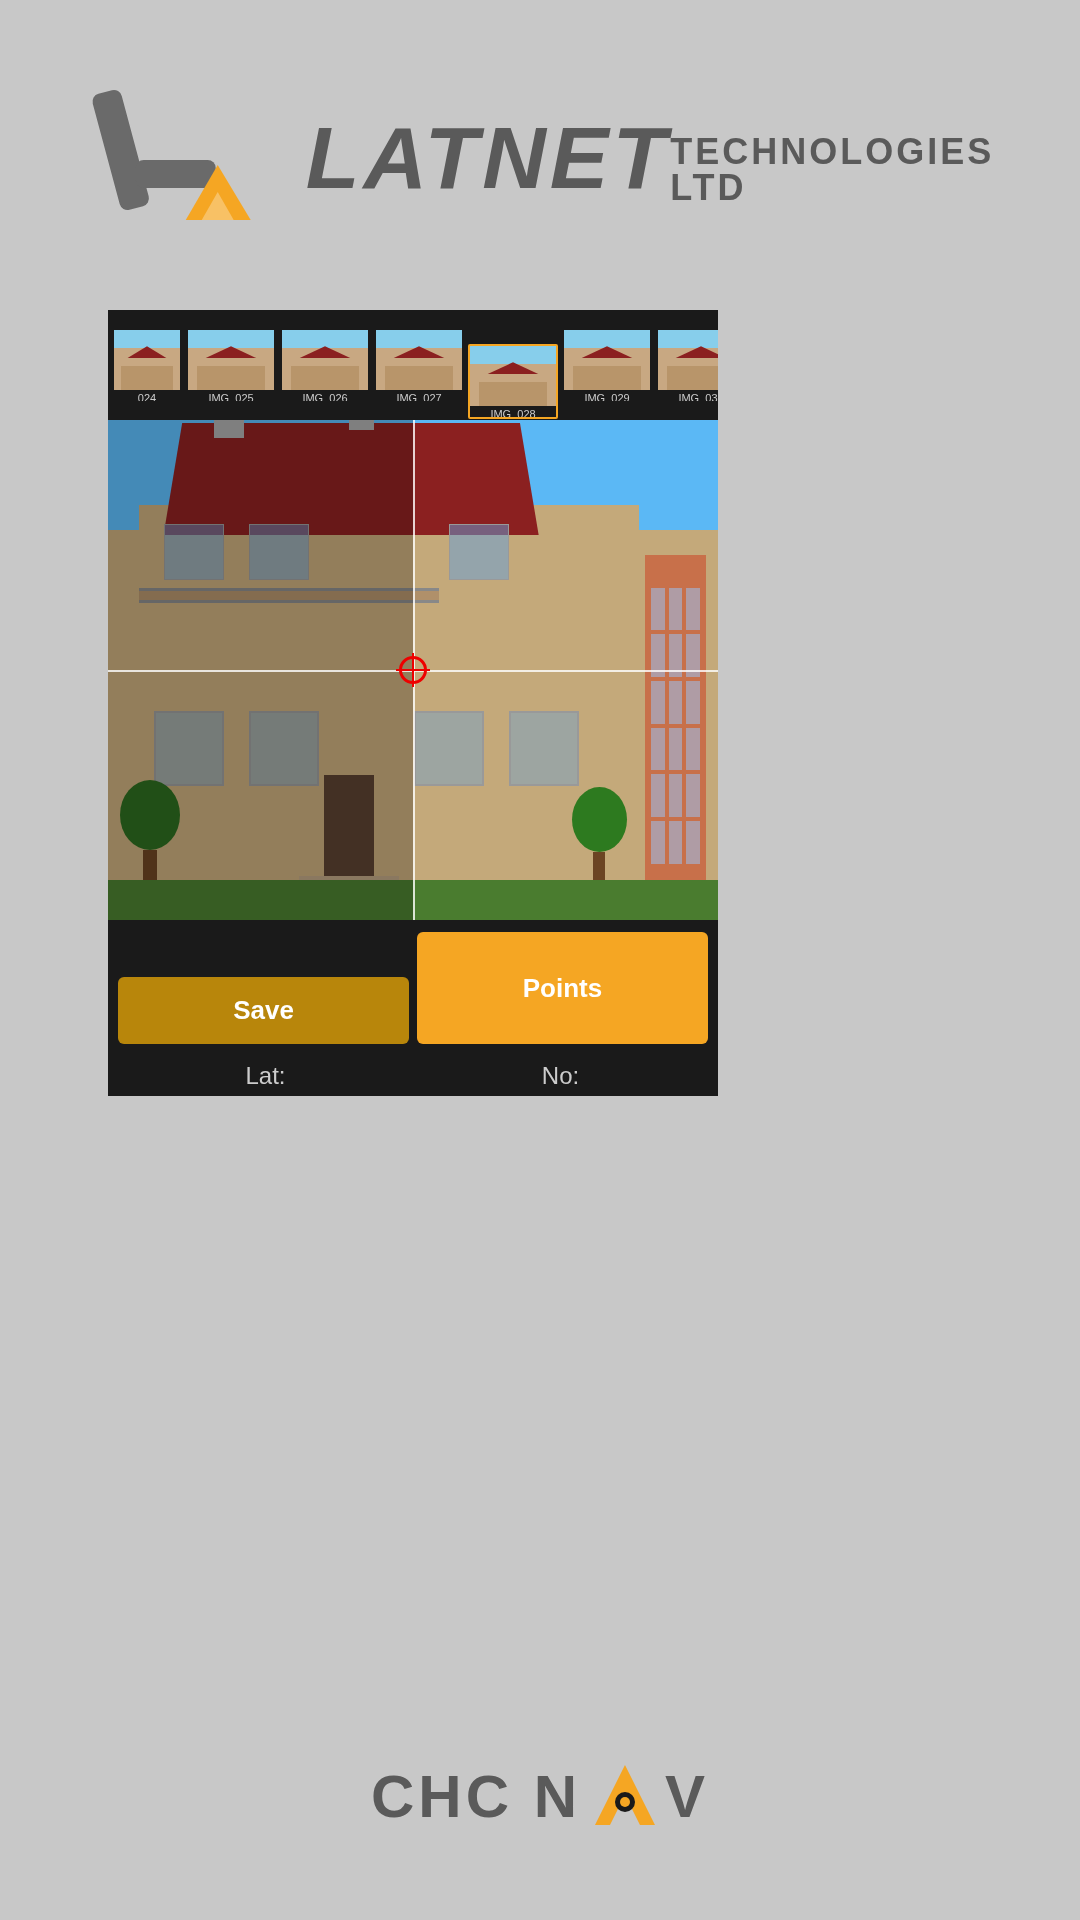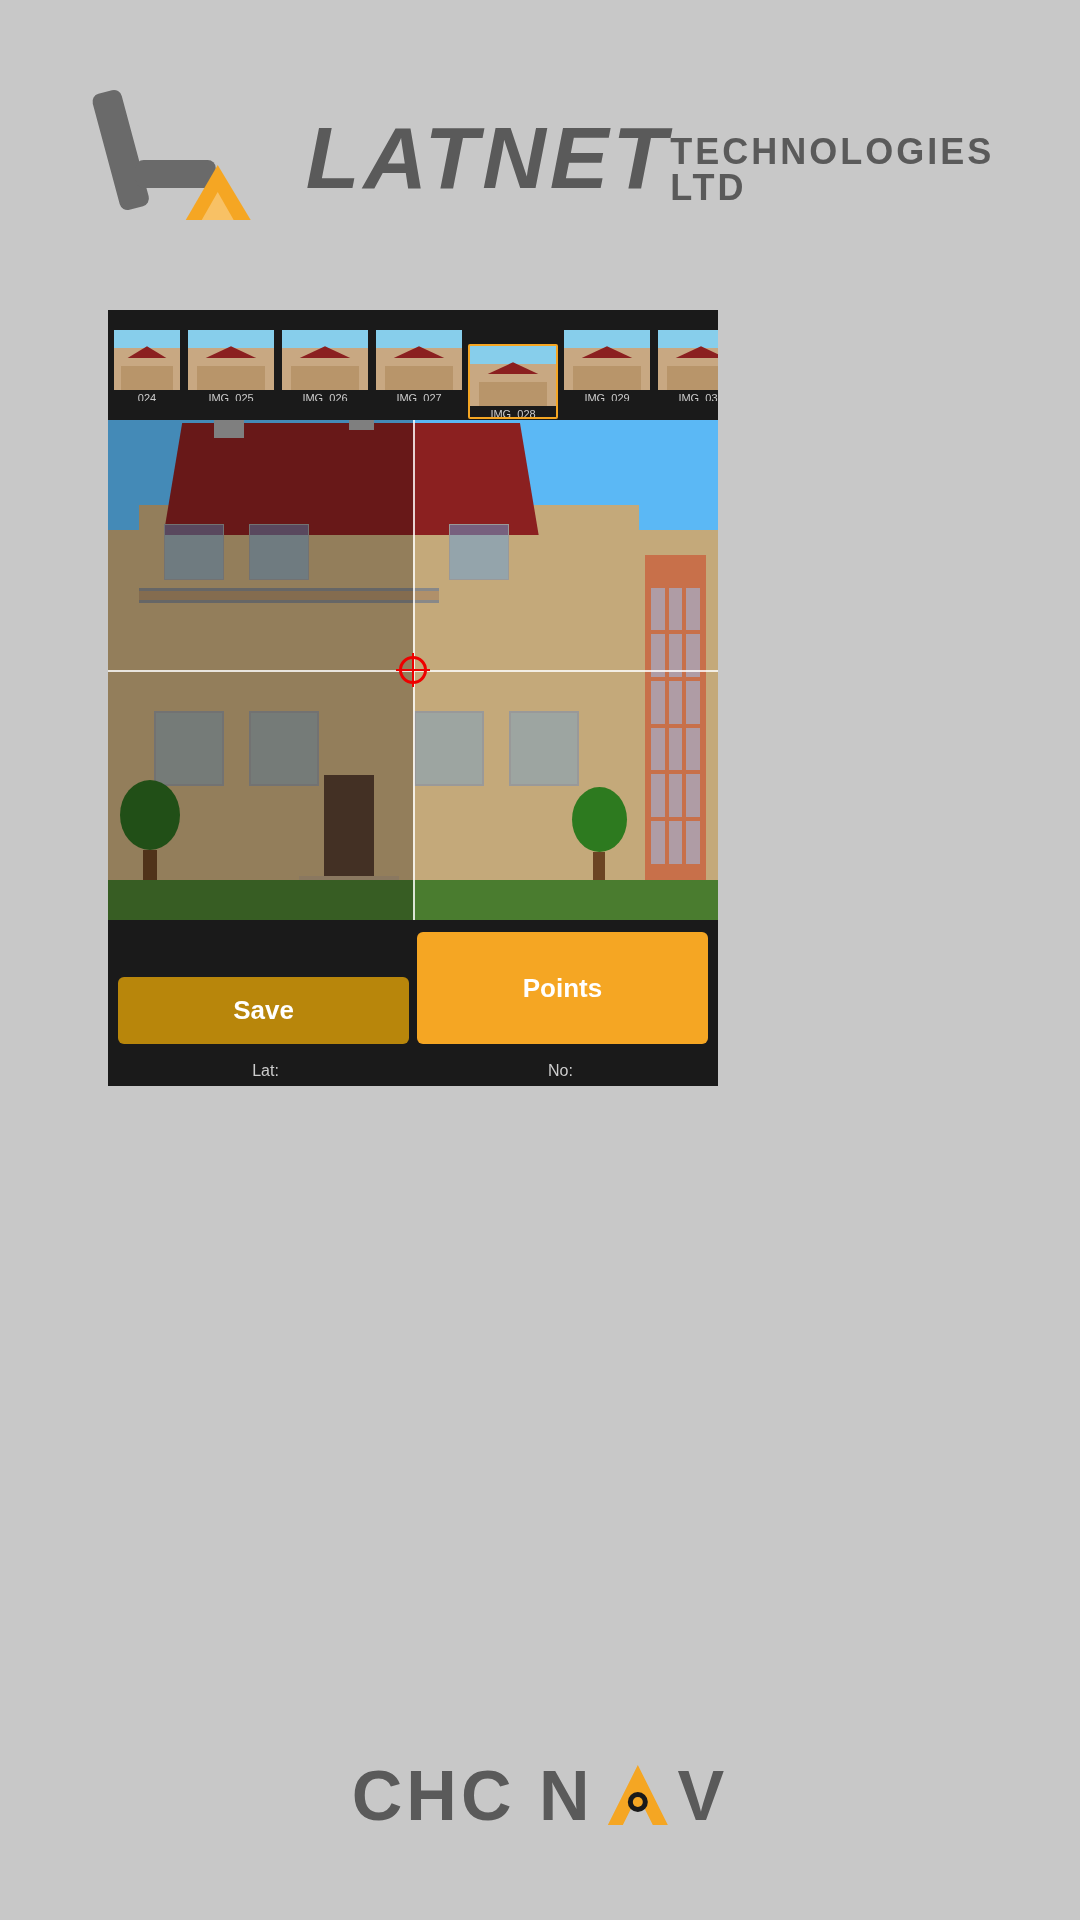--- a/index.html
+++ b/index.html
@@ -255,41 +255,41 @@
     .btn-select {
       background: #f5a623;
     }
 
     
     .lat-bar {
       display: flex;
       background: #1a1a1a;
       padding: 6px 10px;
       color: #ccc;
-      font-size: 16px;
+      font-size: 24px;
     }
 
     .lat-col {
       flex: 1;
       text-align: center;
     }
 
     
     .logo-bottom {
       position: absolute;
       bottom: 80px;
       left: 50%;
       transform: translateX(-50%);
       display: flex;
       align-items: center;
       gap: 0;
     }
 
     .chcnav-text {
-      font-size: 70px;
+      font-size: 60px;
       font-weight: 900;
       color: #5a5a5a;
       letter-spacing: 4px;
     }
 
     .chcnav-icon {
       margin-left: 4px;
       margin-top: 8px;
     }
 

